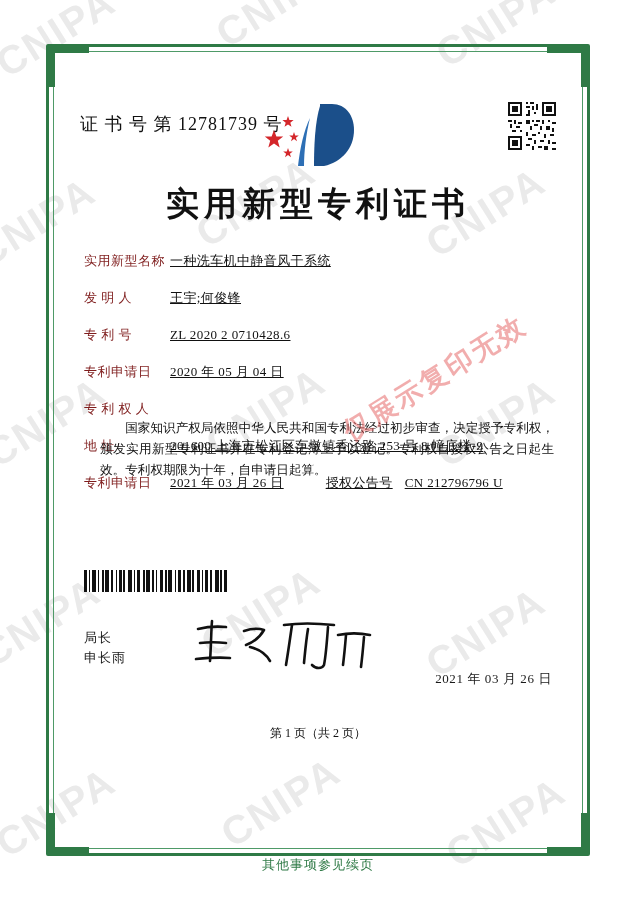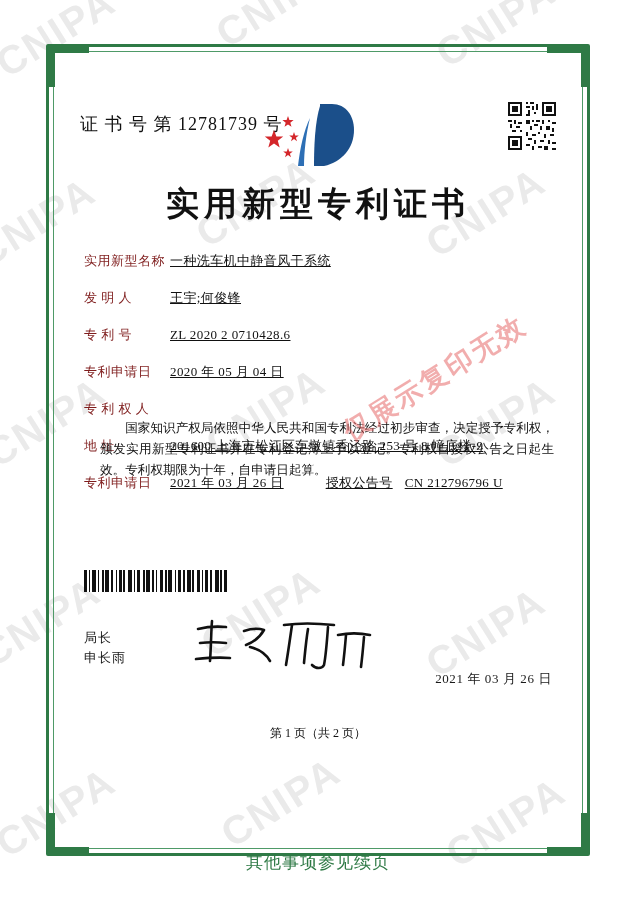--- a/index.html
+++ b/index.html
@@ -221,21 +221,21 @@
     font-size: 12px;
     color: #111;
   }
 
   .footer-note {
     position: absolute;
     left: 0;
     right: 0;
     bottom: 26px;
     text-align: center;
-    font-size: 17px;
+    font-size: 13px;
     color: #2f7a46;
     letter-spacing: 1px;
     z-index: 3;
   }
 
   
   .void-stamp {
     position: absolute;
     left: 330px;
     top: 360px;

